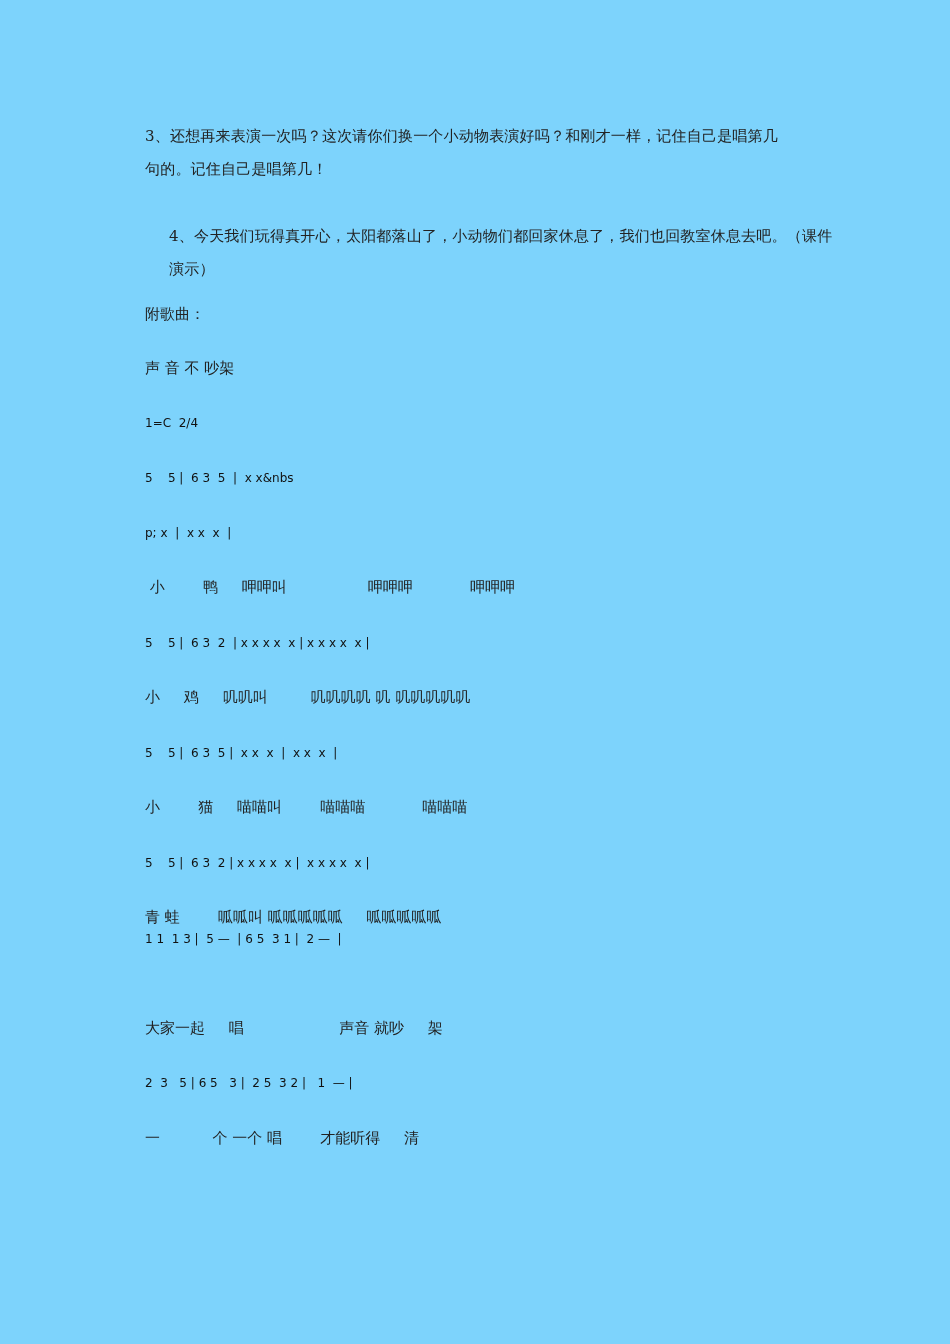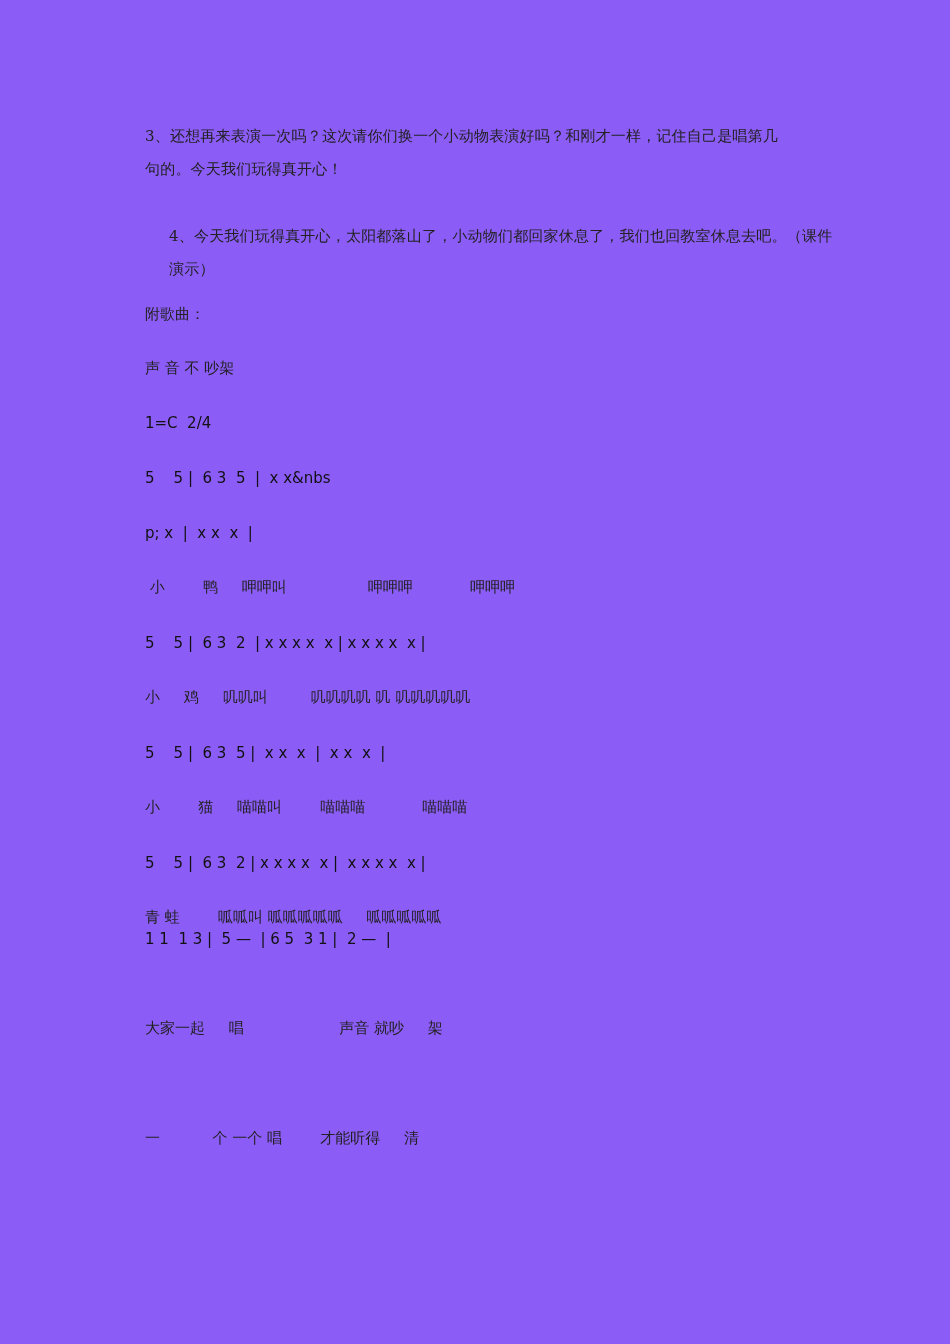--- a/index.html
+++ b/index.html
@@ -14,21 +14,21 @@
       overflow: hidden;
       font-family: "DejaVu Sans", "Liberation Sans", sans-serif;
       color: #111111;
     }
     .page {
       position: absolute;
       left: 0;
       top: 0;
       width: 950px;
       height: 1344px;
-      background: #8b5cf6;
+      background: #7dd3fc;
     }
     .line {
       position: absolute;
       left: 145px;
       white-space: pre;
       font-size: 15px;
       line-height: 20px;
       color: #111111;
     }
     .para-wrap {
@@ -40,32 +40,32 @@
       color: #111111;
       letter-spacing: 0.2px;
     }
     .cjk {
       font-family: "DejaVu Serif", "Liberation Serif", serif;
       color: #222222;
       font-size: 15px;
     }
     .notation {
       font-family: "DejaVu Sans", "Liberation Sans", sans-serif;
-      font-size: 15px;
+      font-size: 12px;
       color: #111111;
     }
   </style>
 </head>
 <body>
 
 <div class="page">
 
   <div class="para-wrap cjk" style="top:120px;">
     <div>3、还想再来表演一次吗？这次请你们换一个小动物表演好吗？和刚才一样，记住自己是唱第几</div>
-    <div>句的。今天我们玩得真开心！</div>
+    <div>句的。记住自己是唱第几！</div>
   </div>
 
   <div class="para-wrap cjk" style="top:220px;margin-left:24px;">
     <div>4、今天我们玩得真开心，太阳都落山了，小动物们都回家休息了，我们也回教室休息去吧。（课件</div>
     <div>演示）</div>
   </div>
 
   <div class="line cjk" style="top:304px;text-align:right;">附歌曲：</div>
 
   <div class="line cjk" style="top:358px;text-align:center;">声 音 不 吵架</div>
@@ -76,15 +76,16 @@
   <div class="line notation" style="top:523px;">p; x  |  x x  x  |</div>
   <div class="line cjk" style="top:577px;"> 小        鸭     呷呷叫                 呷呷呷            呷呷呷</div>
   <div class="line notation" style="top:633px;">5    5 |  6 3  2  | x x x x  x | x x x x  x |</div>
   <div class="line cjk" style="top:687px;">小     鸡     叽叽叫         叽叽叽叽 叽 叽叽叽叽叽</div>
   <div class="line notation" style="top:743px;">5    5 |  6 3  5 |  x x  x  |  x x  x  |</div>
   <div class="line cjk" style="top:797px;">小        猫     喵喵叫        喵喵喵            喵喵喵</div>
   <div class="line notation" style="top:853px;">5    5 |  6 3  2 | x x x x  x |  x x x x  x |</div>
   <div class="line cjk" style="top:907px;">青 蛙        呱呱叫 呱呱呱呱呱     呱呱呱呱呱</div>
   <div class="line notation" style="top:929px;">1 1  1 3 |  5 —  | 6 5  3 1 |  2 —  |</div>
   <div class="line cjk" style="top:1018px;">大家一起     唱                    声音 就吵     架</div>
+  <div class="line notation" style="top:1073px;">2  3   5 | 6 5   3 |  2 5  3 2 |   1  — |</div>
   <div class="line cjk" style="top:1128px;">一           个 一个 唱        才能听得     清</div>
 
 </div>
 
 </body></html>

